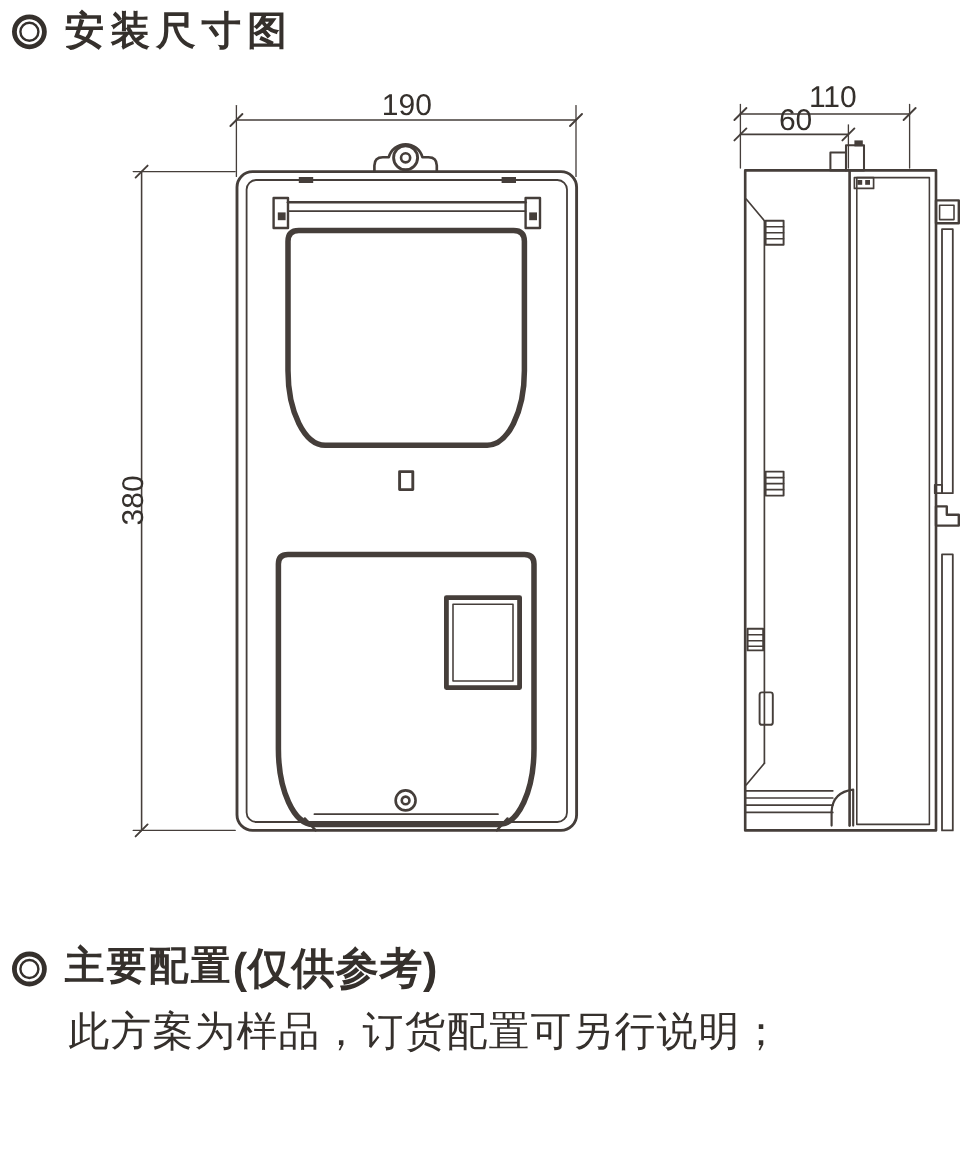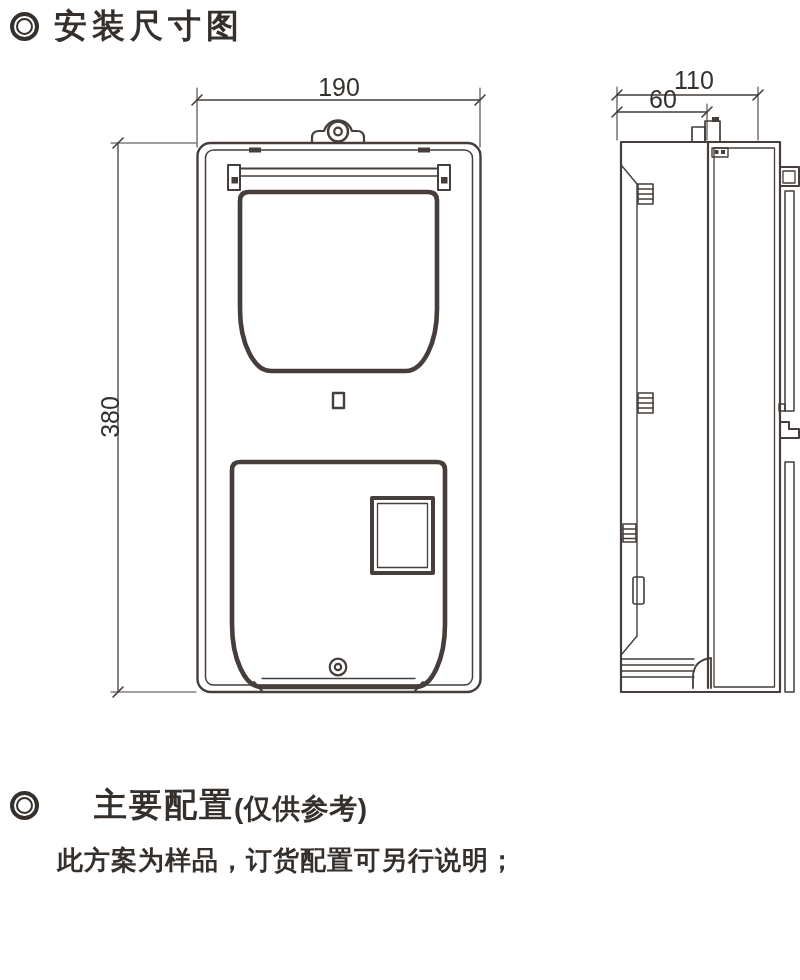--- a/index.html
+++ b/index.html
@@ -12,26 +12,26 @@
   .bullet {
     width:21px; height:21px; border:4px solid #35302c; border-radius:50%;
     position:relative; flex:none; box-sizing:content-box;
   }
   .bullet::after {
     content:""; position:absolute; inset:2px; border:2.5px solid #35302c; border-radius:50%;
   }
   #header { top:4px; left:10px; }
   .title-main { font-size:33px; font-weight:900; letter-spacing:5px; white-space:nowrap; }
   #section2 { top:783px; left:10px; }
-  .row2 { display:flex; align-items:flex-end; white-space:nowrap;margin-left:40px; }
+  .row2 { display:flex; align-items:flex-start; white-space:nowrap; }
   .title2 { font-size:33px; font-weight:900; letter-spacing:2px; }
-  .note2  { font-size:28px; font-weight:700; letter-spacing:0.5px; }
+  .note2  { font-size:36px; font-weight:700; letter-spacing:0.5px; }
   .config-lines {
     position:absolute; left:57px; top:836px;
-    font-size:26px; font-weight:700; line-height:48px; letter-spacing:1px; white-space:nowrap;
+    font-size:34px; font-weight:400; line-height:48px; letter-spacing:1px; white-space:nowrap;
   }
   svg.drawing { position:absolute; left:0; top:0; }
   svg.drawing * { vector-effect:none; }
   text.dim {
     font-family:"Liberation Sans","DejaVu Sans",sans-serif;
     font-size:25px; fill:#35302c; font-weight:400;
   }
 </style>
 </head>
 <body>

